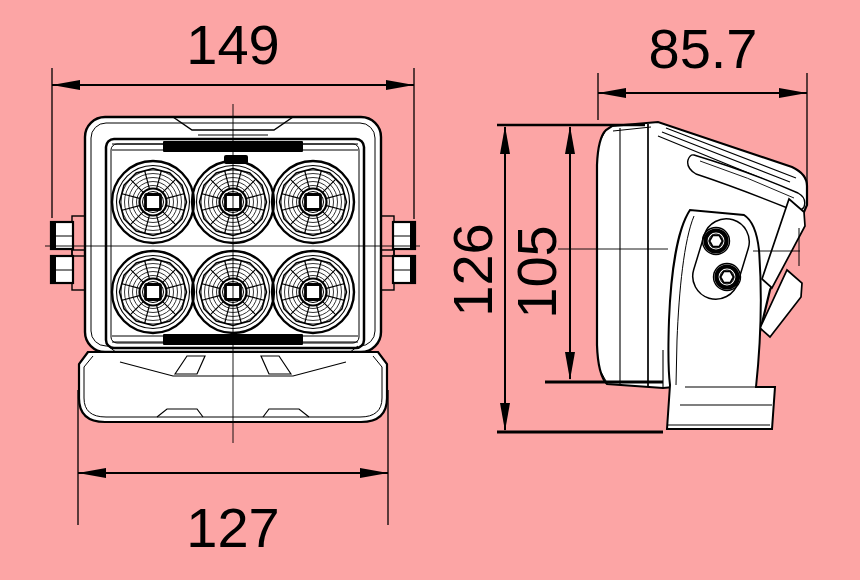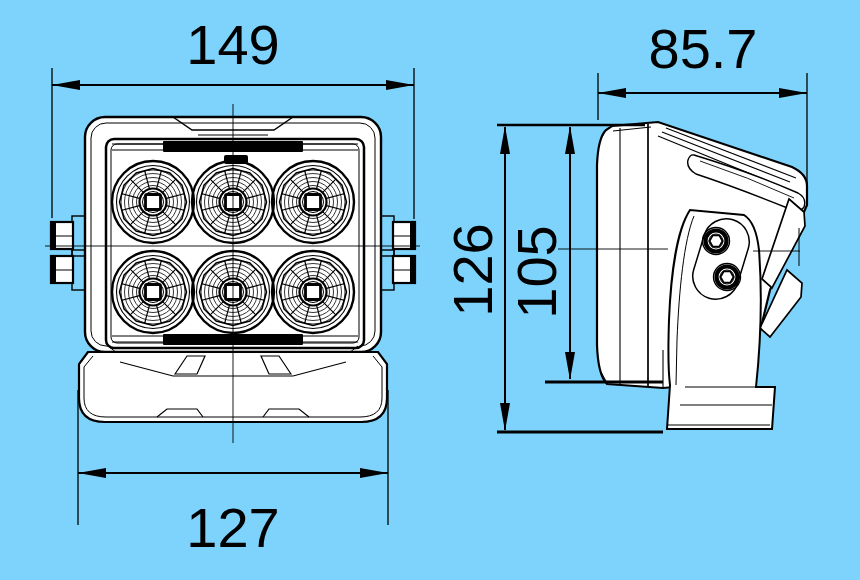--- a/index.html
+++ b/index.html
@@ -1,16 +1,16 @@
 <!DOCTYPE html>
 <html><head>
 <meta charset="utf-8">
 <style>
   html,body{margin:0;padding:0;background:#fff;}
-  .canvas{position:relative;width:860px;height:580px;background:#7dd3fc;overflow:hidden;
+  .canvas{position:relative;width:860px;height:580px;background:#fca5a5;overflow:hidden;
           font-family:"Liberation Sans", sans-serif;}
   svg{display:block;}
   svg text{font-family:"Liberation Sans", sans-serif;fill:#000;}
   .dim-text{font-size:56px;}
 </style>
 </head>
 <body>
 
 <div class="canvas">
 <svg width="860" height="580" viewBox="0 0 860 580">

